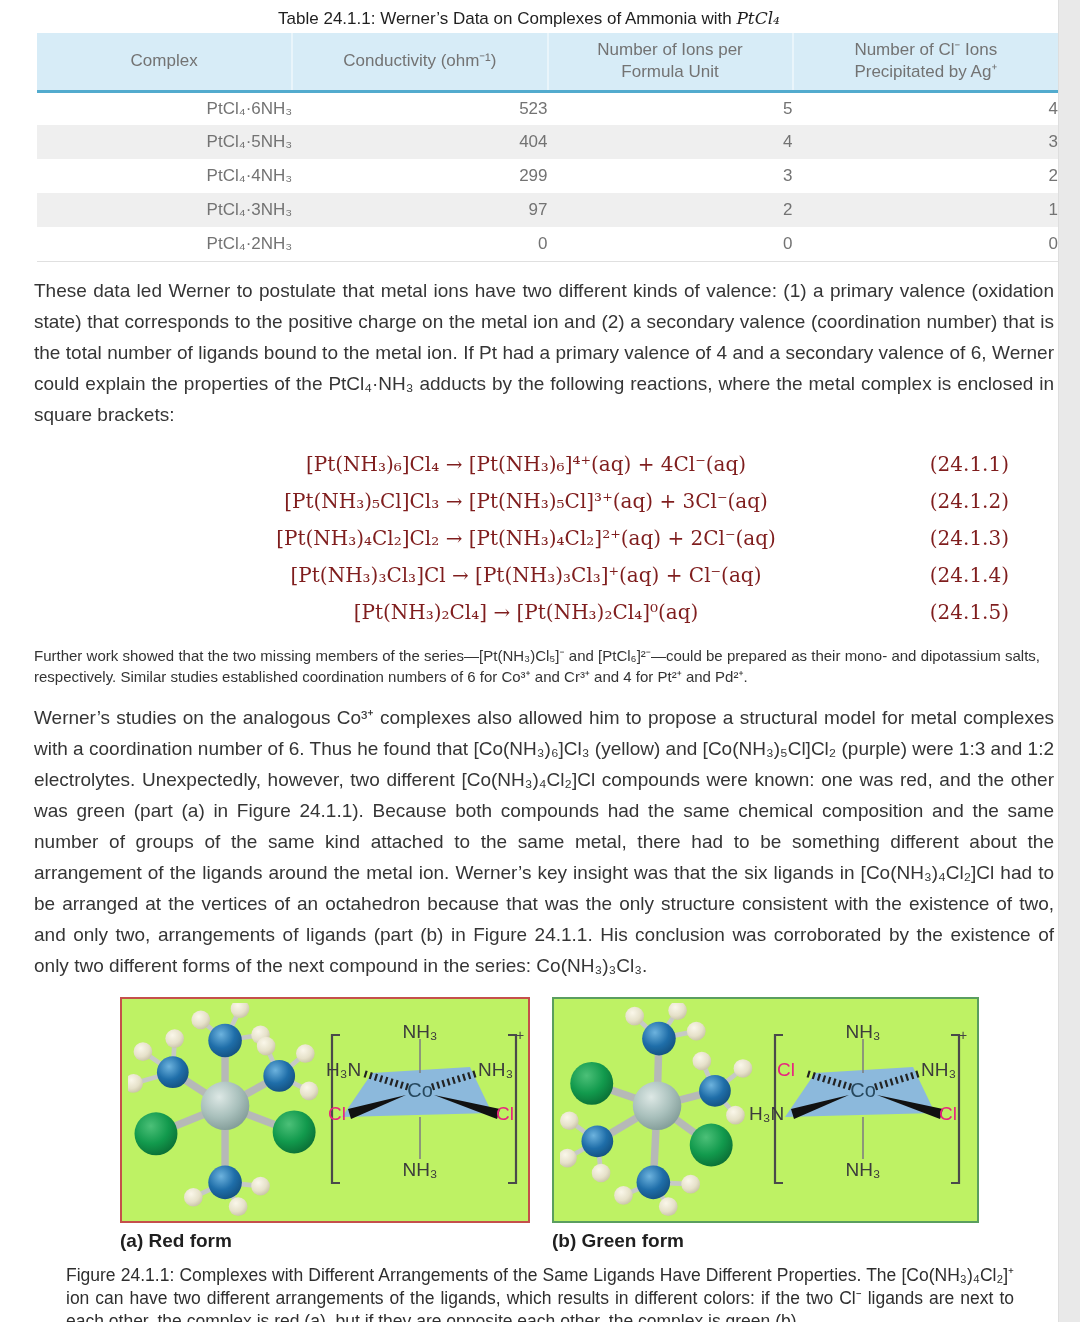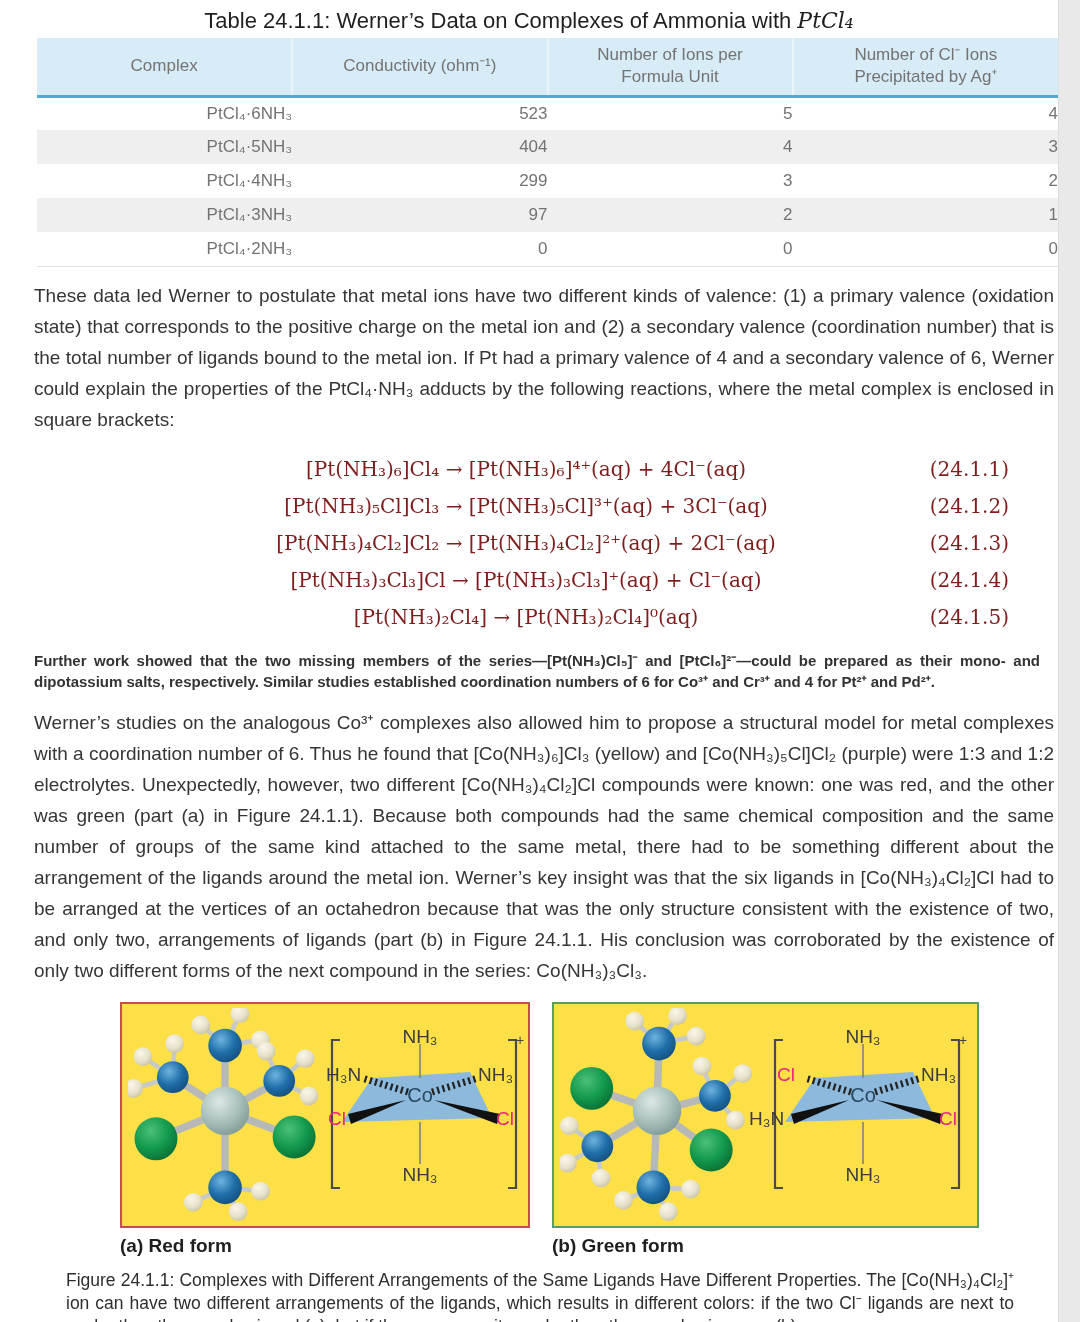--- a/index.html
+++ b/index.html
@@ -3,47 +3,47 @@
 <meta charset="utf-8">
 <style>
   * { margin:0; padding:0; box-sizing:border-box; }
   html,body { background:#ffffff; }
   body { font-family:"Liberation Sans", sans-serif; }
   .page { position:relative; width:1080px; height:1322px; background:#ffffff; overflow:hidden; }
   .scroll-strip { position:absolute; top:0; right:0; width:22px; height:1322px; background:#e9e9e9; border-left:1px solid #dedede; }
   .content { position:absolute; top:0; left:0; width:1058px; }
 
   
-  .table-title { margin-top:8px; text-align:center; font-size:22px; color:#1f1f1f; }
+  .table-title { margin-top:8px; text-align:center; font-size:17px; color:#1f1f1f; }
   .table-title .math { font-family:"DejaVu Serif", serif; font-style:italic; }
   table.data { margin:4px 0 0 37px; width:1021px; border-collapse:collapse; font-size:17px; color:#737373; }
   table.data thead th { background:#d7ecf7; font-weight:400; text-align:center; vertical-align:middle;
       height:58px; padding:6px 26px; line-height:22px; border-bottom:3px solid #52abce; }
   table.data thead th + th { border-left:2px solid #e9f5fb; }
   table.data col.c1 { width:25%; } table.data col.c2 { width:25%; }
   table.data col.c3 { width:24%; } table.data col.c4 { width:26%; }
   table.data tbody td { height:34px; text-align:right; }
   table.data tbody tr:nth-child(even) { background:#efefef; }
   table.data tbody tr:last-child td { border-bottom:1px solid #e0e0e0; }
 
   
   .para { margin:0 4px 0 34px; text-align:justify; font-size:19px; line-height:31px; color:#353535; }
   .p1 { margin-top:13px; }
   .p2 { margin-top:8px; }
-  .note { margin:14px 18px 15px 34px; text-align:justify; font-size:15px; line-height:21px; color:#333333;font-weight:bold; }
+  .note { margin:14px 18px 15px 34px; text-align:justify; font-size:15px; line-height:21px; color:#333333; }
 
   
   .equations { margin:16px 40px 0 34px; font-family:"DejaVu Serif", serif; font-size:20px; color:#7f1d1d; }
   .eq-row { position:relative; text-align:center; height:37px; line-height:37px; }
   .eq-num { position:absolute; right:9px; top:0; }
 
   
   .figs { display:flex; gap:22px; margin:16px 0 0 120px; }
   .figcol { display:flex; flex-direction:column; }
-  .figbox { height:226px; background:#fde047; display:flex; align-items:center; padding:1px 6px; }
+  .figbox { height:226px; background:#bef264; display:flex; align-items:center; padding:1px 6px; }
   .figbox.a { width:410px; border:2px solid #c5504b; }
   .figbox.b { width:427px; border:2px solid #5a9e5f; }
   .figlabel { margin-top:7px; font-size:19px; font-weight:bold; color:#1f1f1f; }
   .model { width:196px; height:214px; flex:none; }
   .formula { position:relative; width:200px; height:170px; margin-left:auto; margin-right:4px; flex:none; }
   .formula svg { position:absolute; inset:0; }
   .lig { position:absolute; font-size:19px; color:#3c3c3c; white-space:nowrap; }
   .lig.pink { color:#e8247f; }
   .lig.center-x { transform:translateX(-50%); }
   .co-label { position:absolute; font-size:20px; color:#27495f; transform:translateX(-50%); }

